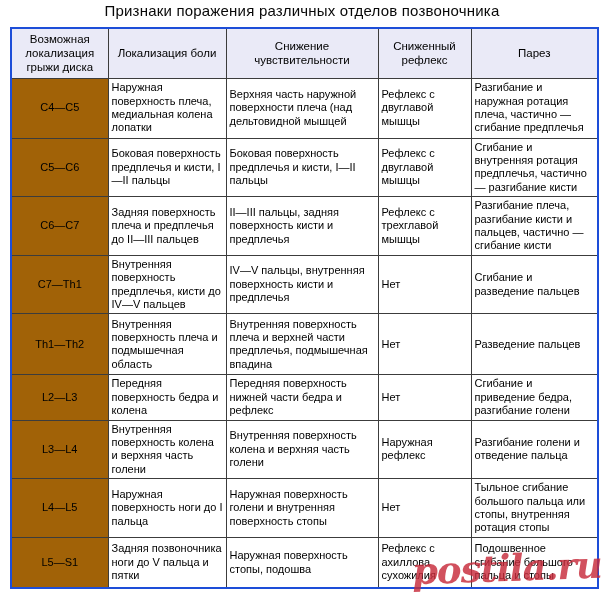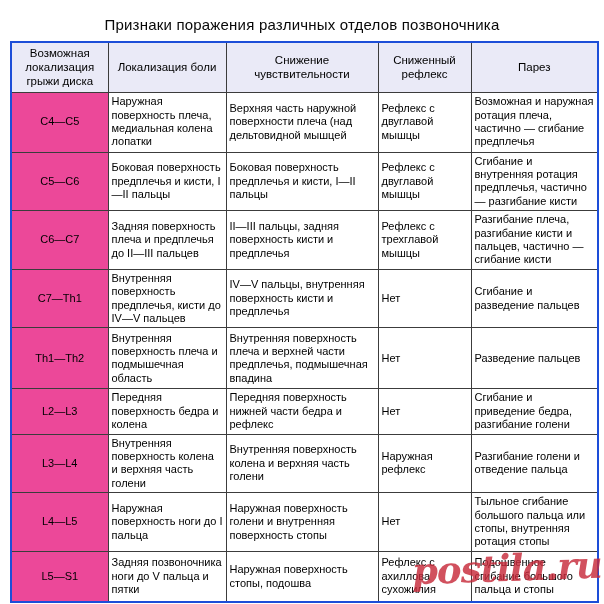--- a/index.html
+++ b/index.html
@@ -14,21 +14,21 @@
   }
   .page {
     position: relative;
     width: 604px;
     height: 604px;
   }
   .title {
     text-align: center;
     font-size: 15px;
     font-weight: 400;
-    padding-top: 16px;
+    padding-top: 2px;
     margin-bottom: 8px;
     letter-spacing: 0.2px;
     color: #080808;
   }
   table.main {
     border-collapse: collapse;
     table-layout: fixed;
     margin-left: 10px;
     width: 587px;
     border: 2px solid #1d4ed8;
@@ -42,21 +42,21 @@
     word-wrap: break-word;
   }
   table.main th {
     background: #eaeaf7;
     font-weight: 400;
     text-align: center;
     font-size: 11.5px;
   }
   table.main thead tr { height: 50px; }
   td.level {
-    background: #ec4899;
+    background: #a16207;
     text-align: center;
     font-size: 12px;
   }
   
   col.c1 { width: 97px; }
   col.c2 { width: 118px; }
   col.c3 { width: 152px; }
   col.c4 { width: 93px; }
   col.c5 { width: 127px; }
   
@@ -107,21 +107,21 @@
         <th>Сниженный рефлекс</th>
         <th>Парез</th>
       </tr>
     </thead>
     <tbody>
       <tr class="r0">
         <td class="level">C4—C5</td>
         <td>Наружная поверхность плеча, медиальная колена лопатки</td>
         <td>Верхняя часть наружной поверхности плеча (над дельтовидной мышцей</td>
         <td>Рефлекс с двуглавой мышцы</td>
-        <td>Возможная и наружная ротация плеча, частично — сгибание предплечья</td>
+        <td>Разгибание и наружная ротация плеча, частично — сгибание предплечья</td>
       </tr>
       <tr class="r1">
         <td class="level">C5—C6</td>
         <td>Боковая поверхность предплечья и кисти, I—II пальцы</td>
         <td>Боковая поверхность предплечья и кисти, I—II пальцы</td>
         <td>Рефлекс с двуглавой мышцы</td>
         <td>Сгибание и внутренняя ротация предплечья, частично — разгибание кисти</td>
       </tr>
       <tr class="r2">
         <td class="level">C6—C7</td>

